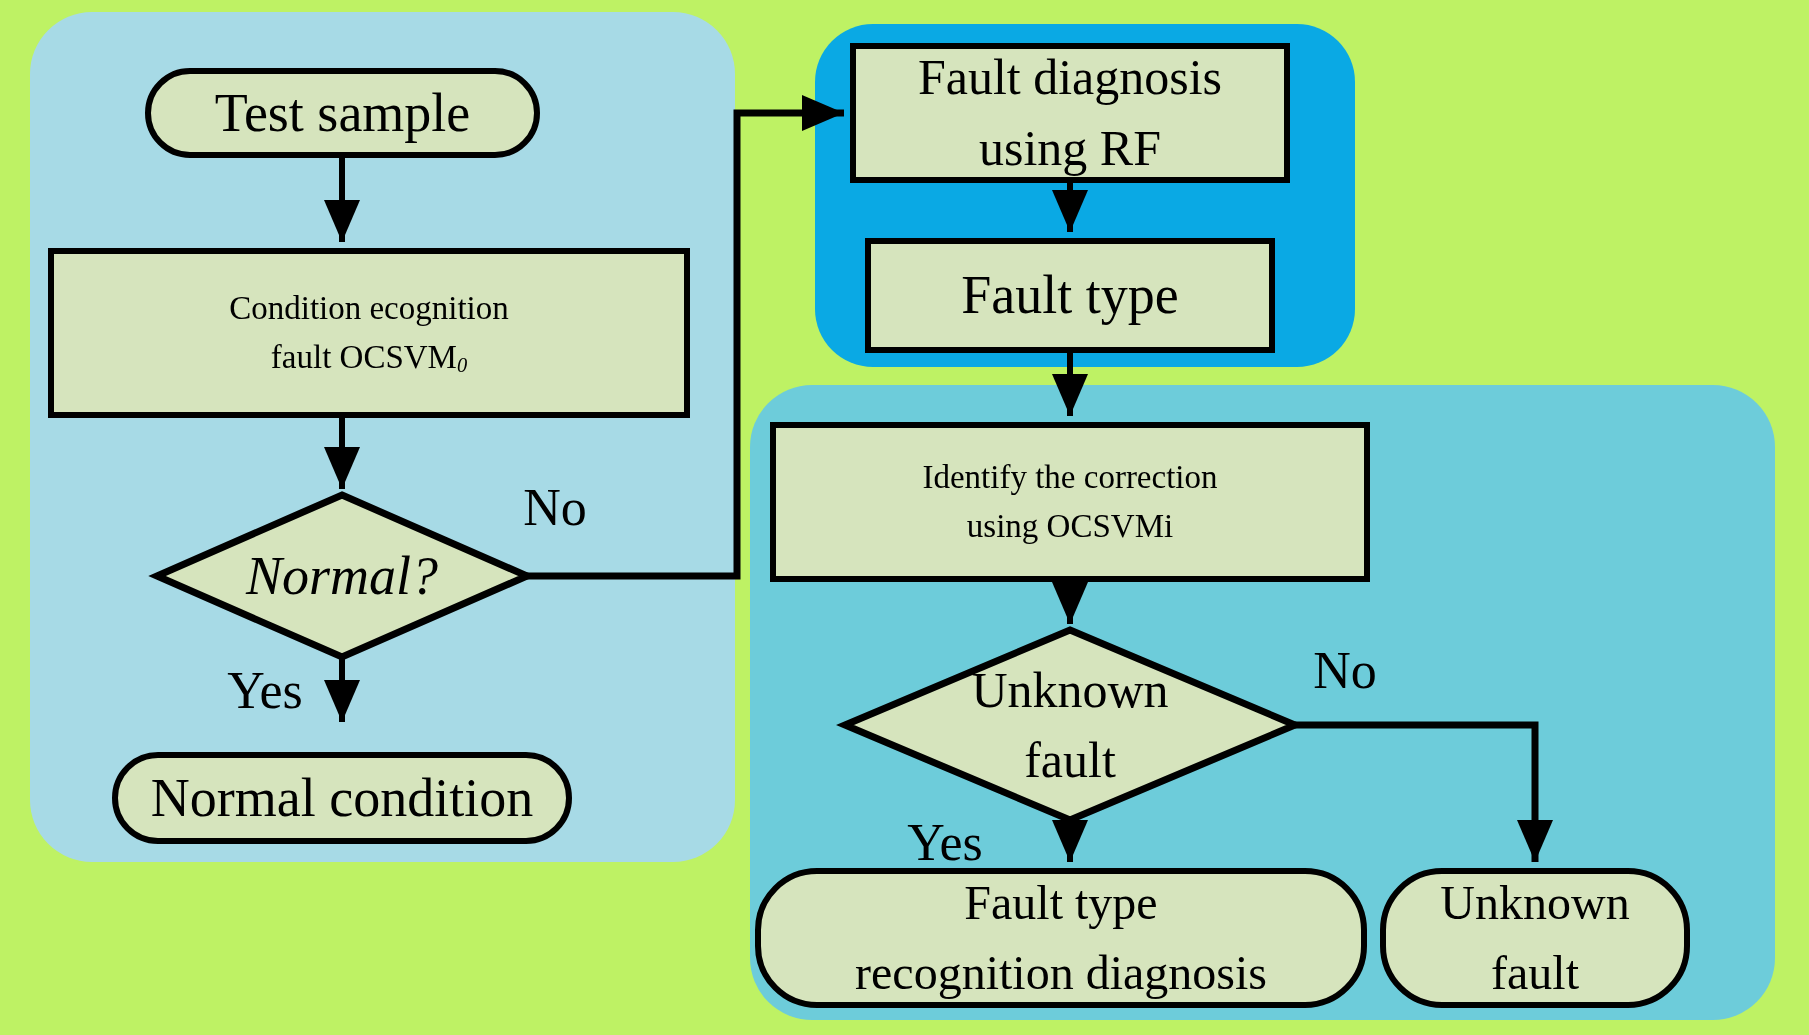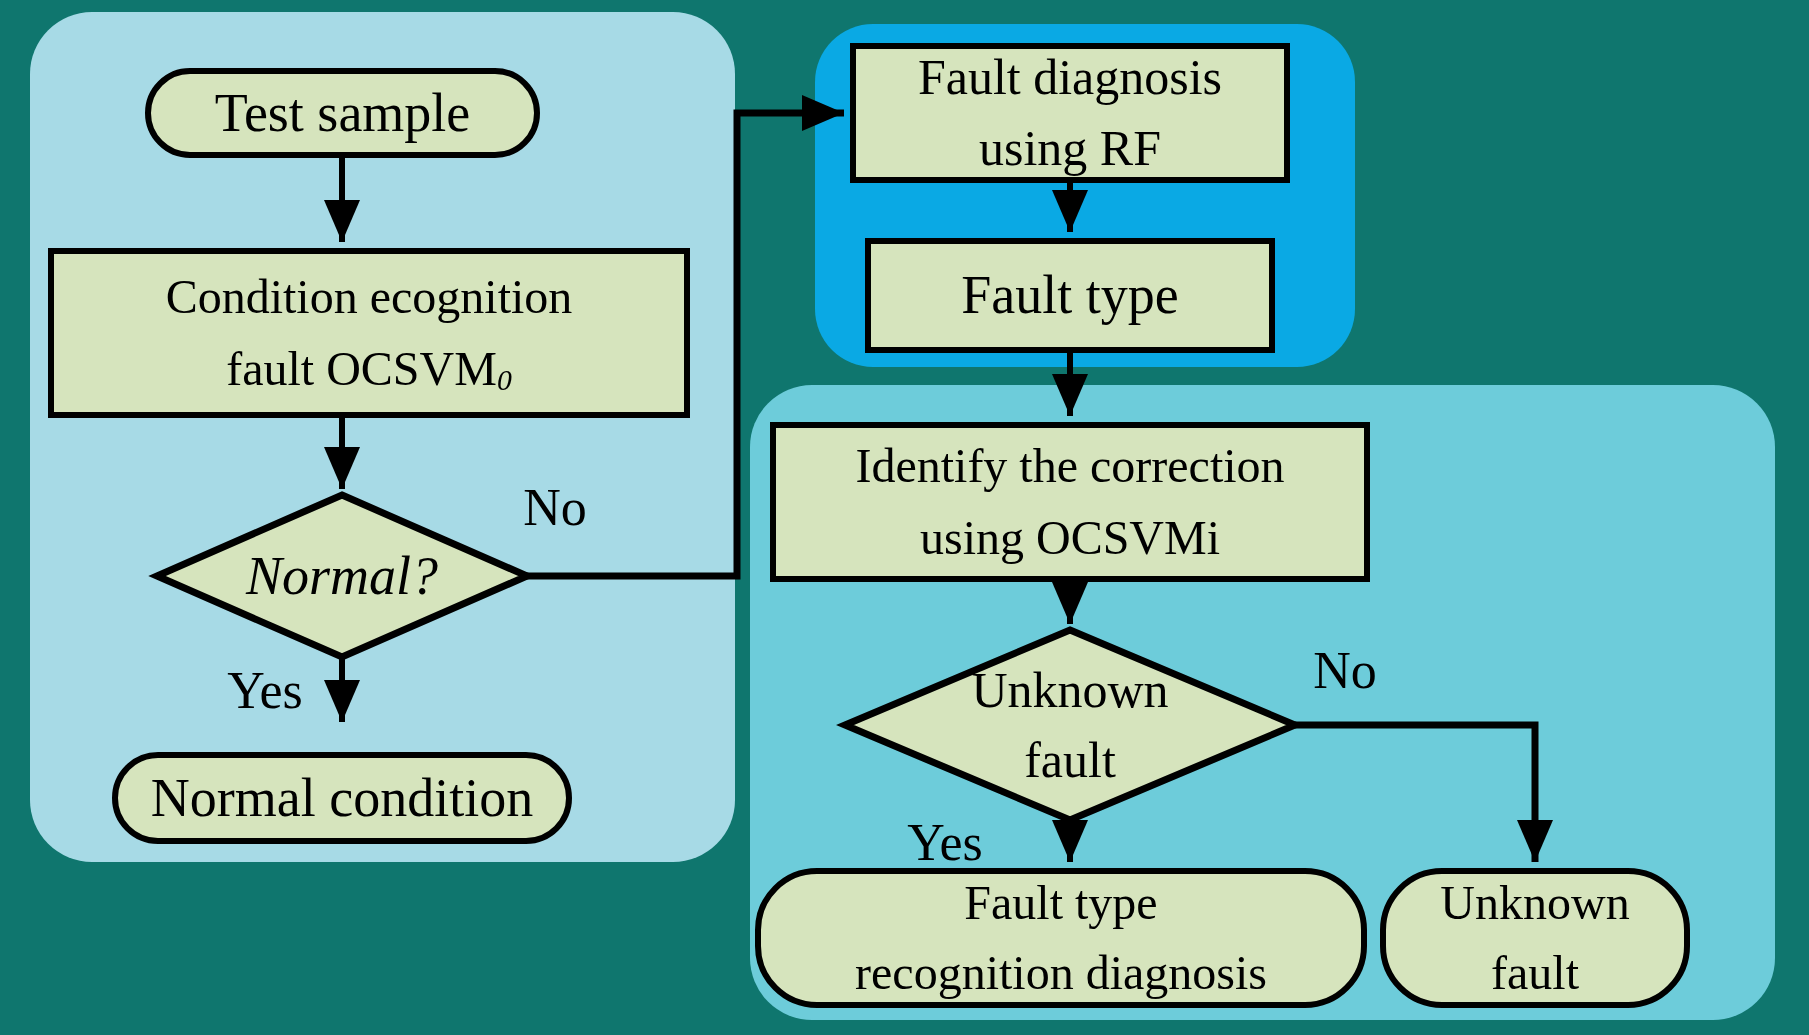--- a/index.html
+++ b/index.html
@@ -1,20 +1,20 @@
 <!DOCTYPE html>
 <html><head>
 <meta charset="utf-8">
 <style>
   html, body { margin: 0; padding: 0; background: #ffffff; }
   #canvas {
     position: relative;
     width: 1809px;
     height: 1035px;
-    background: #0f766e;
+    background: #bef264;
     font-family: "Liberation Serif", "DejaVu Serif", serif;
     color: #000;
     overflow: hidden;
   }
   .panel { position: absolute; }
   #left-panel   { left: 30px;  top: 12px;  width: 705px;  height: 850px; border-radius: 62px; }
   #topright-panel { left: 815px; top: 24px;  width: 540px;  height: 343px; border-radius: 58px; }
   #bottomright-panel { left: 750px; top: 385px; width: 1025px; height: 635px; border-radius: 62px; }
 
   svg#wires { position: absolute; left: 0; top: 0; z-index: 2; }
@@ -26,21 +26,21 @@
     flex-direction: column;
     align-items: center;
     justify-content: center;
     text-align: center;
     border: 6px solid #000;
     box-sizing: border-box;
     font-size: 54px;
     line-height: 1.38;
     white-space: nowrap;
   }
-  .node.two-line { font-size: 48px; line-height: 1.5; }
+  .node.two-line { font-size: 33px; line-height: 1.5; }
   .stadium { border-radius: 999px; }
   .biground { border-radius: 62px; }
 
   #node-test-sample       { left: 145px;  top: 68px;  width: 395px; height: 90px;  }
   #node-condition         { left: 48px;   top: 248px; width: 642px; height: 170px; }
   #node-normal-condition  { left: 112px;  top: 728px; width: 460px; height: 92px; margin-top: 24px;  }
   #node-fault-diagnosis   { left: 850px;  top: 43px;  width: 440px; height: 140px; font-size: 50px; line-height: 1.42; }
   #node-fault-type        { left: 865px;  top: 238px; width: 410px; height: 115px; }
   #node-identify          { left: 770px;  top: 422px; width: 600px; height: 160px; }
   #node-fault-recognition { left: 755px;  top: 868px; width: 612px; height: 140px; font-size: 48px; line-height: 1.45; }

